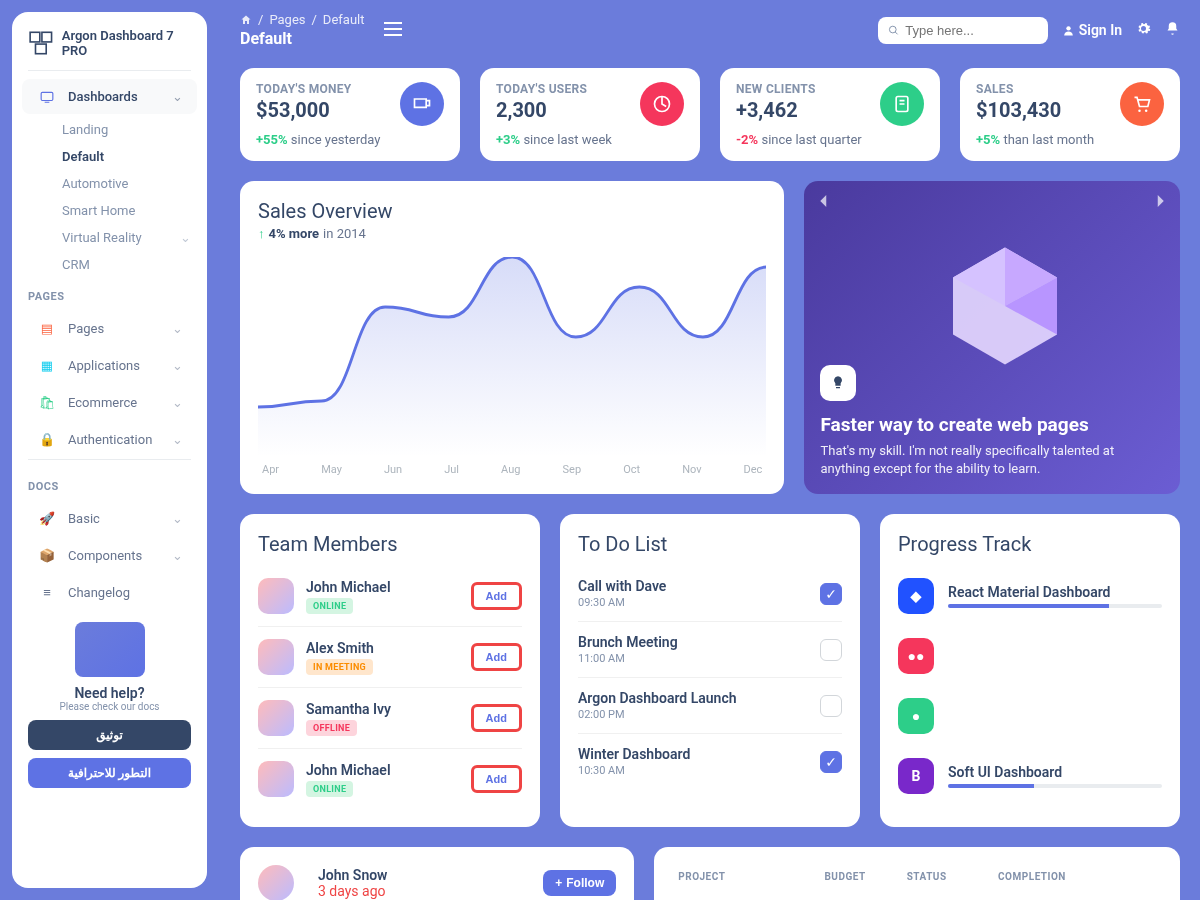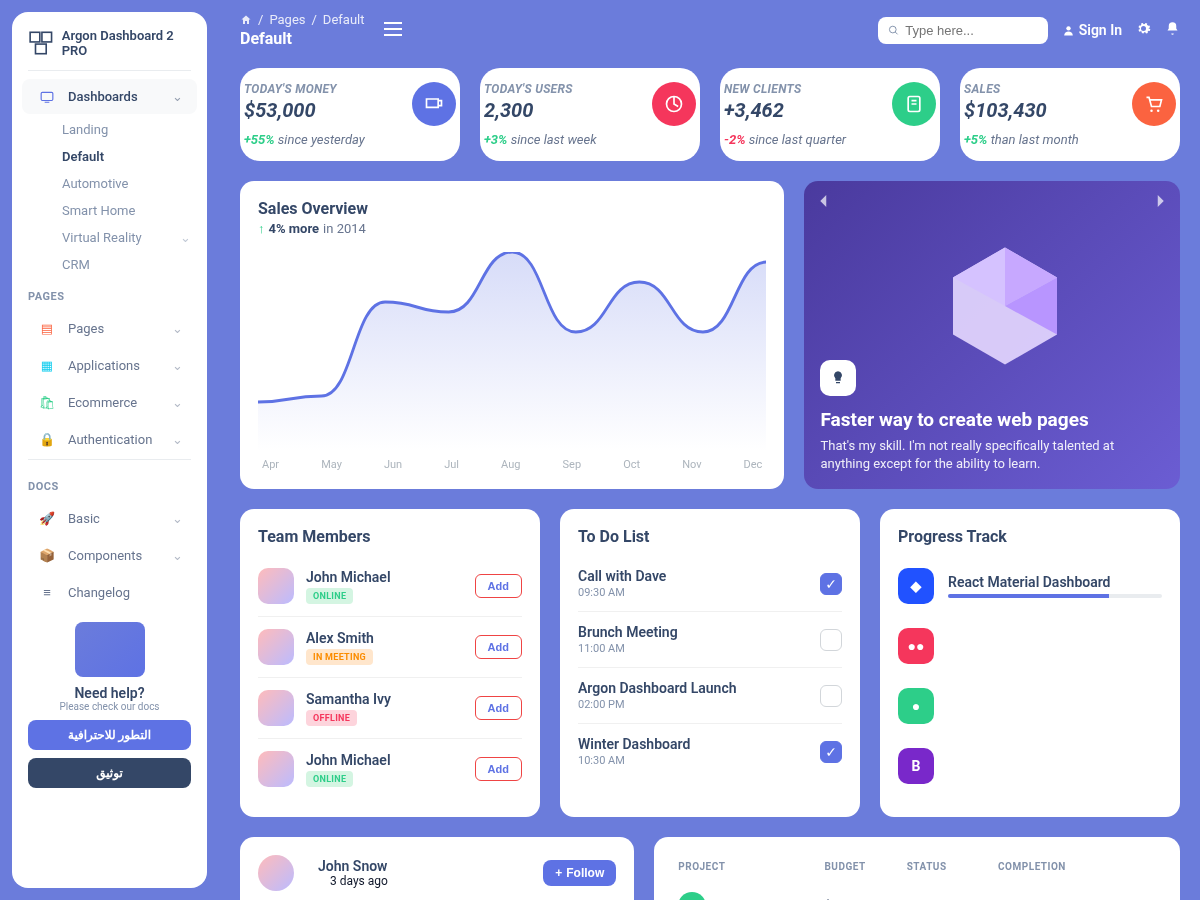--- a/index.html
+++ b/index.html
@@ -26,37 +26,37 @@
 .topbar { display: flex; align-items: center; color: #fff; padding: 4px 0 8px; }
 .crumb { font-size: 13px; opacity: 0.85; display: flex; align-items: center; gap: 6px; }
 .page-title { font-size: 16px; font-weight: 700; color: #fff; margin-top: 2px; }
 .top-right { margin-left: auto; display: flex; align-items: center; gap: 14px; }
 .search { background: #fff; border-radius: 8px; padding: 6px 10px; display: flex; align-items: center; gap: 6px; width: 170px; }
 .search input { border: none; outline: none; font-size: 13px; width: 100%; color: #8392ab; }
 .top-link { color: #fff; font-size: 14px; font-weight: 600; display: flex; align-items: center; gap: 4px; cursor: pointer; }
 .top-icon { color: #fff; cursor: pointer; }
 .hamburger { margin-left: 20px; cursor: pointer; }
 .stats-row { display: grid; grid-template-columns: repeat(4, 1fr); gap: 20px; margin-top: 12px; }
-.stat-card { background: #fff; border-radius: 20px; padding: 14px 4px; display: flex; align-items: flex-start; font-style: italic; }
+.stat-card { background: #fff; border-radius: 14px; padding: 14px 16px; display: flex; align-items: flex-start; }
 .stat-info { flex: 1; }
 .stat-label { font-size: 12px; font-weight: 700; color: #8392ab; letter-spacing: 0.3px; }
 .stat-value { font-size: 20px; font-weight: 700; color: #344767; margin-top: 2px; }
 .stat-delta { font-size: 13px; margin-top: 10px; }
 .stat-delta .pct { font-weight: 700; }
 .pct.pos { color: #2dce89; }
 .pct.neg { color: #f5365c; }
 .stat-delta .rest { color: #67748e; }
 .stat-icon { width: 44px; height: 44px; border-radius: 50%; display: flex; align-items: center; justify-content: center; color: #fff; }
 .bg-primary { background: #5e72e4; }
 .bg-danger { background: #f5365c; }
 .bg-success { background: #2dce89; }
 .bg-warning { background: #fb6340; }
 .row2 { display: grid; grid-template-columns: 1.45fr 1fr; gap: 20px; margin-top: 20px; }
 .card { background: #fff; border-radius: 14px; padding: 18px; }
-.card-title { font-size: 16px; font-weight: 700; color: #344767; }
+.card-title { font-size: 20px; font-weight: 400; color: #344767; }
 .overview-sub { font-size: 13px; color: #67748e; margin-top: 3px; display: flex; align-items: center; gap: 4px; }
 .overview-sub .arrow { color: #2dce89; }
 .overview-sub .bold { font-weight: 700; color: #344767; }
 .chart-wrap { height: 200px; margin-top: 16px; position: relative; }
 .chart-wrap svg { width: 100%; height: 100%; }
 .chart-labels { display: flex; justify-content: space-between; font-size: 11px; color: #adb5bd; margin-top: 6px; padding: 0 4px; }
 .promo { border-radius: 14px; background: linear-gradient(135deg, #4a3a9e, #6b5dd3); color: #fff; padding: 16px; display: flex; flex-direction: column; justify-content: flex-end; min-height: 300px; position: relative; overflow: hidden; }
 .promo-nav { position: absolute; top: 14px; display: flex; gap: 8px; }
 .promo-nav.left { left: 14px; }
 .promo-nav svg { width: 12px; height: 12px; fill: rgba(255,255,255,0.7); }
@@ -68,59 +68,59 @@
 .row3 { display: grid; grid-template-columns: 1fr 1fr 1fr; gap: 20px; margin-top: 20px; }
 .member { display: flex; align-items: center; padding: 12px 0; border-bottom: 1px solid #f0f0f0; }
 .member:last-child { border-bottom: none; }
 .avatar { width: 36px; height: 36px; border-radius: 10px; background: linear-gradient(135deg, #fbb, #bbf); margin-right: 12px; }
 .member-info { flex: 1; }
 .member-name { font-size: 14px; font-weight: 600; color: #344767; }
 .badge { display: inline-block; font-size: 9px; font-weight: 700; padding: 3px 7px; border-radius: 4px; margin-top: 3px; letter-spacing: 0.3px; }
 .badge.online { background: #d4f5e2; color: #2dce89; }
 .badge.meeting { background: #ffe6cc; color: #fb8c00; }
 .badge.offline { background: #fdd4dc; color: #f5365c; }
-.add-btn { border: 1px solid #ef4444; color: #5e72e4; background: #fff; border-radius: 6px; padding: 5px 12px; font-size: 11px; font-weight: 700; cursor: pointer; }
+.add-btn { border: 3px solid #ef4444; color: #5e72e4; background: #fff; border-radius: 6px; padding: 5px 12px; font-size: 11px; font-weight: 700; cursor: pointer; }
 .todo { display: flex; align-items: center; padding: 12px 0; border-bottom: 1px solid #f0f0f0; }
 .todo:last-child { border-bottom: none; }
 .todo-info { flex: 1; }
 .todo-name { font-size: 14px; font-weight: 600; color: #344767; }
 .todo-time { font-size: 11px; color: #8392ab; margin-top: 2px; }
 .chk { width: 22px; height: 22px; border-radius: 6px; border: 1px solid #d2d6da; display: flex; align-items: center; justify-content: center; cursor: pointer; }
 .chk.checked { background: #5e72e4; border-color: #5e72e4; color: #fff; }
 .track { display: flex; align-items: center; gap: 14px; padding: 12px 0; }
 .track-ico { width: 36px; height: 36px; border-radius: 10px; display: flex; align-items: center; justify-content: center; font-weight: 700; color: #fff; }
 .track-info { flex: 1; }
 .track-name { font-size: 14px; font-weight: 600; color: #344767; margin-bottom: 4px; }
 .prog { height: 4px; background: #e9ecef; border-radius: 2px; overflow: hidden; }
 .prog-bar { height: 100%; }
 .row4 { display: grid; grid-template-columns: 0.75fr 1fr; gap: 20px; margin-top: 20px; }
 .post-head { display: flex; align-items: center; gap: 12px; }
 .post-head .avatar { border-radius: 50%; }
 .post-name { font-weight: 600; font-size: 14px; color: #344767; }
-.post-time { font-size: 12px; color: #0f172a; margin-left: 12px; }
+.post-time { font-size: 14px; color: #ef4444; }
 .follow-btn { margin-left: auto; background: #5e72e4; color: #fff; border: none; border-radius: 8px; padding: 6px 12px; font-size: 12px; font-weight: 600; cursor: pointer; display: flex; align-items: center; gap: 4px; }
 .proj-head { display: grid; grid-template-columns: 1.6fr 0.9fr 1fr 1.4fr 30px; font-size: 10px; font-weight: 700; color: #8392ab; letter-spacing: 0.5px; padding: 6px 0 10px; }
 .proj-row { display: grid; grid-template-columns: 1.6fr 0.9fr 1fr 1.4fr 30px; align-items: center; padding: 10px 0; font-size: 12px; }
 .proj-name { display: flex; align-items: center; gap: 10px; font-weight: 600; color: #344767; }
 .proj-ico { width: 28px; height: 28px; border-radius: 50%; background: #2dce89; }
 .status-cell { display: flex; align-items: center; gap: 6px; color: #67748e; }
 .compl { display: flex; align-items: center; gap: 8px; color: #67748e; }
 .menu-dots { cursor: pointer; color: #8392ab; }
 </style>
 </head>
 <body>
 
 <div class="sidebar">
   <div class="sidebar-logo">
     <svg viewBox="0 0 24 24">
         <rect x="2" y="2" width="9" height="9" stroke="#344767" fill="none" stroke-width="1.5"></rect>
         <rect x="13" y="2" width="9" height="9" stroke="#344767" fill="none" stroke-width="1.5"></rect>
         <rect x="7" y="13" width="10" height="9" stroke="#344767" fill="none" stroke-width="1.5"></rect>
       </svg>
-    <span>Argon Dashboard 2 PRO</span>
+    <span>Argon Dashboard 7 PRO</span>
   </div>
   <hr class="sidebar-divider">
   <div class="side-item active-group">
     <span class="ico">
         <svg width="14" height="14" viewBox="0 0 24 24">
           <rect x="2" y="4" width="20" height="14" rx="2" fill="none" stroke="#5e72e4" stroke-width="2"></rect>
           <path d="M8 21h8" stroke="#5e72e4" stroke-width="2"></path>
         </svg>
       </span>
     <span>Dashboards</span>
@@ -169,22 +169,22 @@
       <span class="chev">⌄</span>
     </div>
   <div class="side-item">
       <span class="ico">≡</span>
       <span>Changelog</span>
     </div>
   <div class="help-box">
     <div class="help-img"></div>
     <div class="help-title">Need help?</div>
     <div class="help-sub">Please check our docs</div>
+    <div class="help-btn dark">توثيق</div>
     <div class="help-btn primary">التطور للاحترافية</div>
-    <div class="help-btn dark">توثيق</div>
   </div>
 </div>
 
 <div class="main">
   <div class="topbar">
     <div>
       <div class="crumb">
         <svg width="12" height="12" viewBox="0 0 24 24" fill="#fff">
             <path d="M12 3l9 8h-3v9h-4v-6h-4v6H6v-9H3z"></path>
           </svg>
@@ -408,20 +408,26 @@
             </div>
           </div>
           <div class="track">
             <div class="track-ico" style="background:#f5365c">●●</div>
           </div>
           <div class="track">
             <div class="track-ico" style="background:#2dce89">●</div>
           </div>
           <div class="track">
             <div class="track-ico" style="background:#7928ca">B</div>
+            <div class="track-info">
+              <div class="track-name">Soft UI Dashboard</div>
+              <div class="prog">
+                <div class="prog-bar" style="width:40%;background:#5e72e4"></div>
+              </div>
+            </div>
           </div>
         </div>
     </div>
   </div>
 
   <div class="row4">
     <div class="card">
       <div class="post-head">
         <div class="avatar"></div>
         <div>

